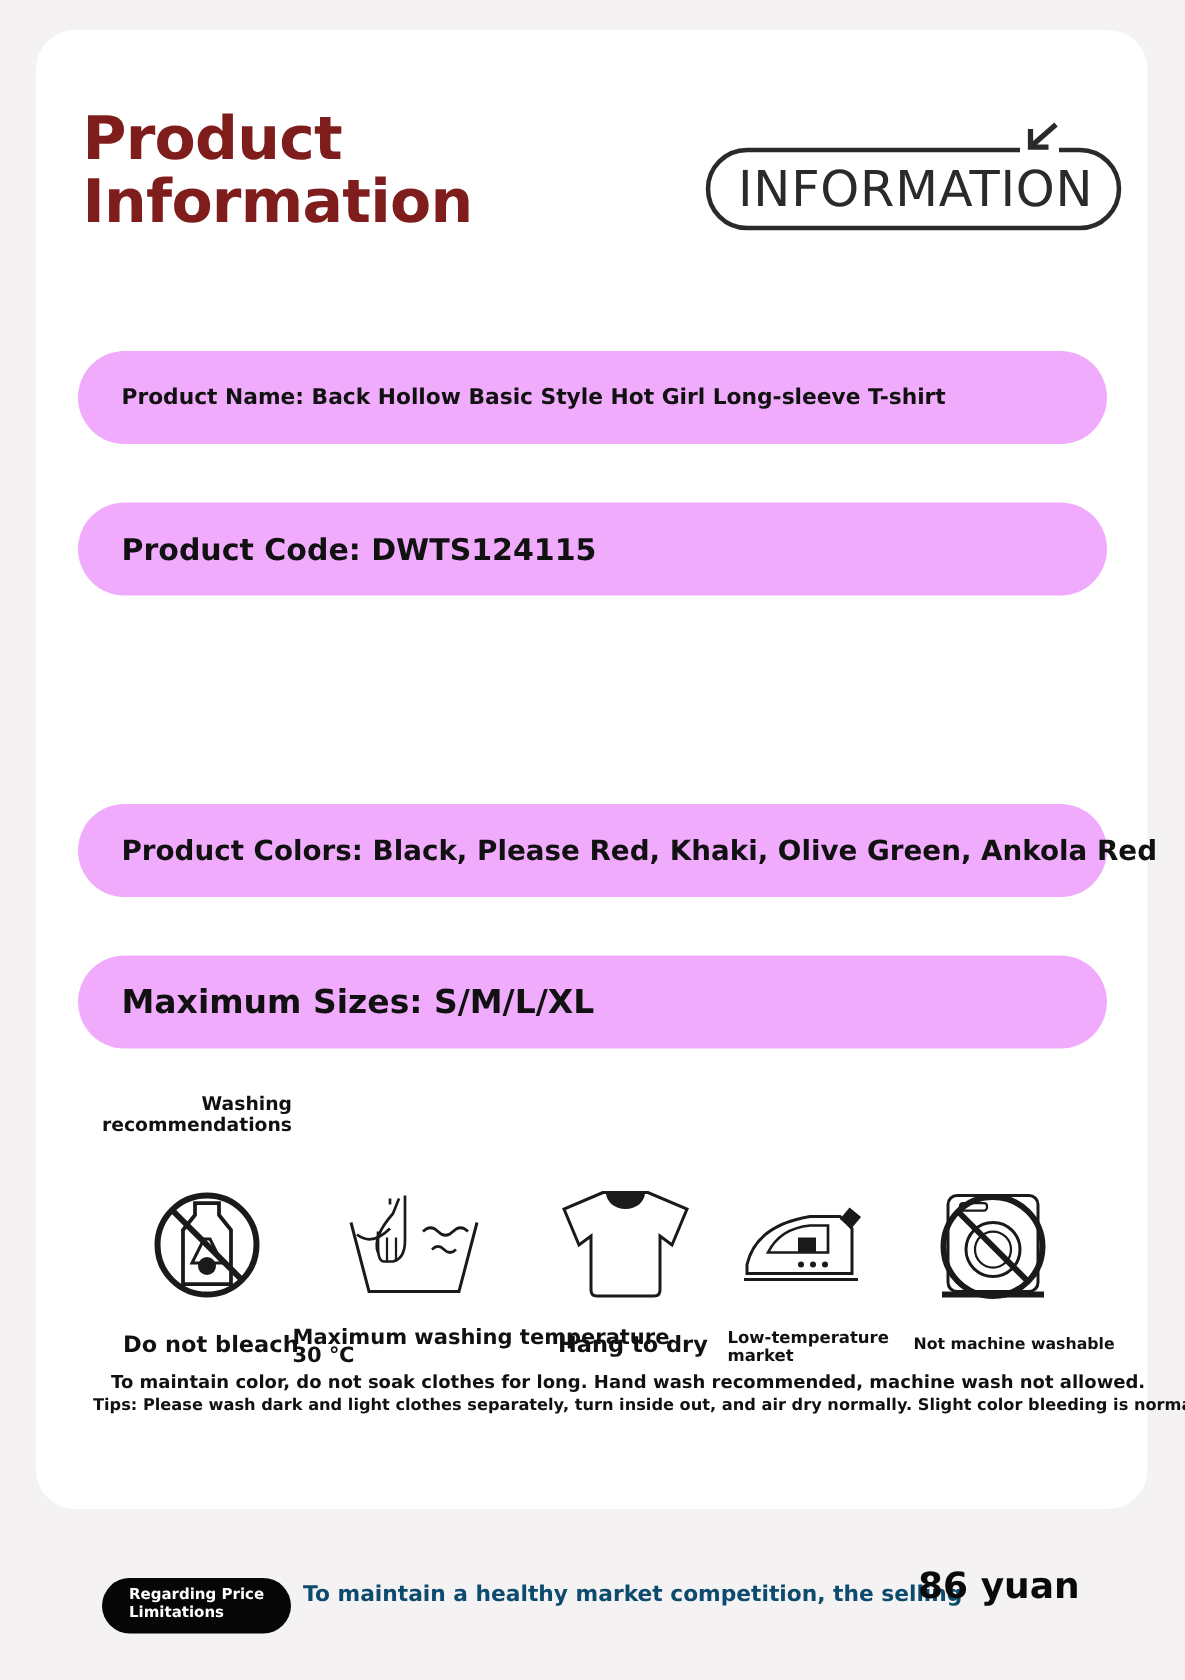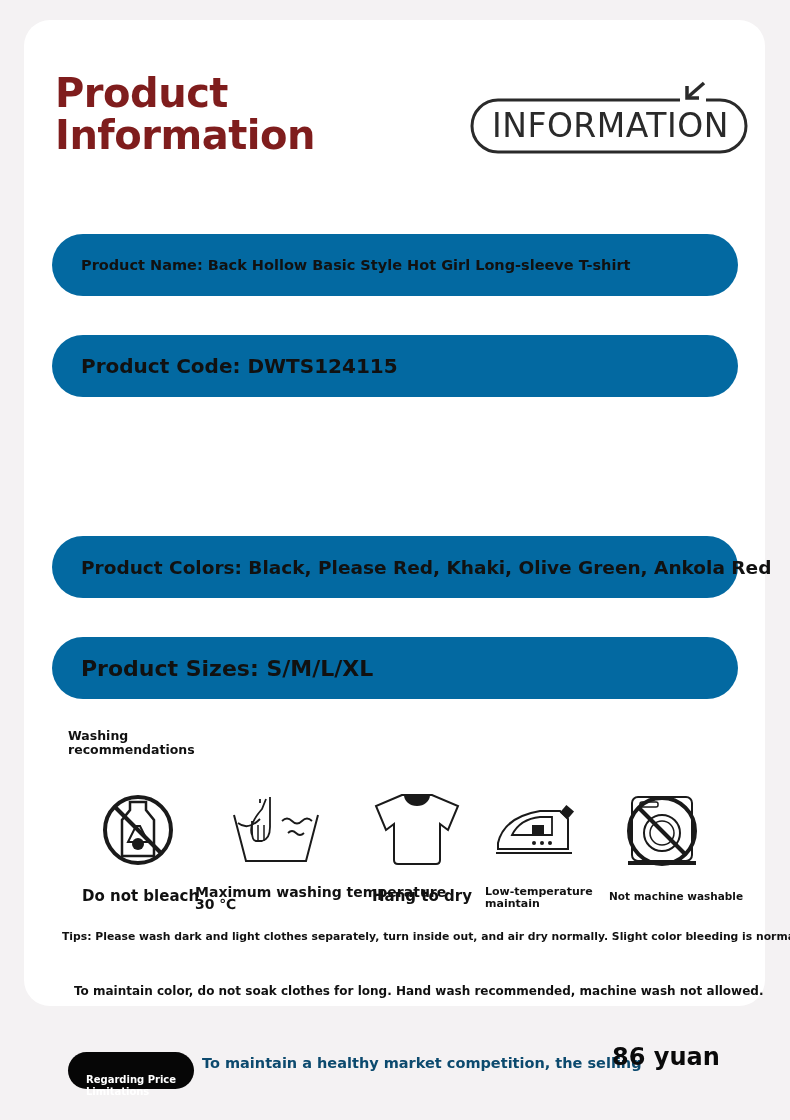--- a/index.html
+++ b/index.html
@@ -16,37 +16,37 @@
     font-weight: bold; font-size: 40px; line-height: 42px; letter-spacing: -0.5px; color: #7f1d1d;
   }
   .title span { display: block; }
   .info-badge { position: absolute; left: 444px; top: 58px; width: 282px; height: 80px; }
   .info-badge svg { position: absolute; left: 0; top: 0; }
   .info-badge .info-text {
     position: absolute; left: 24px; top: 28px; font-family: "DejaVu Sans", sans-serif;
     font-size: 33px; letter-spacing: 0.5px; color: #2a2a2a; font-weight: normal;
   }
   .pill {
-    position: absolute; left: 28px; width: 686px; height: 62px; background: #0369a1;
+    position: absolute; left: 28px; width: 686px; height: 62px; background: #f0abfc;
     border-radius: 31px; display: flex; align-items: center; box-sizing: border-box; padding-left: 29px;
     font-weight: bold; color: #111; white-space: nowrap;
   }
   .pill.sm { font-size: 14.5px; }
   .pill.lg { font-size: 20px; }
   .pill.xl { font-size: 22px; }
   .wash-title {
-    position: absolute; left: 44px; top: 709px; font-size: 12.5px; font-weight: bold; line-height: 14px;
+    position: absolute; left: 44px; top: 709px; font-size: 12.5px; font-weight: bold; line-height: 14px; text-align: right;
   }
   .wash-icon { position: absolute; }
   .wash-label { position: absolute; font-weight: bold; color: #111; line-height: 12px; }
   .tips { position: absolute; font-size: 11.5px; font-weight: bold; white-space: nowrap; }
   .price-badge {
     position: absolute; left: 68px; top: 1052px; width: 126px; height: 37px; background: #060606;
     border-radius: 19px; color: #fff; font-size: 10px; font-weight: bold; line-height: 12px;
-    box-sizing: border-box; padding: 22px 0 0 18px;
+    box-sizing: border-box; padding: 6px 0 0 18px;
   }
   .price-text {
     position: absolute; left: 202px; top: 1054px; font-size: 14.5px; font-weight: bold; line-height: 18px;
     color: #0c4a6e; white-space: nowrap;
   }
   .price-value {
     position: absolute; left: 612px; top: 1043px; font-size: 24px; font-weight: bold; color: #0a0a0a;
   }
 </style>
 </head>
@@ -66,21 +66,21 @@
         <line x1="236" y1="5" x2="220" y2="19" stroke="#2a2a2a" stroke-width="3.5"></line>
         <polyline points="219,8 219,20 231,20" fill="none" stroke="#2a2a2a" stroke-width="3.5"></polyline>
       </g>
     </svg>
     <span class="info-text">INFORMATION</span>
   </div>
 
   <div class="pill sm" style="top:214px">Product Name: Back Hollow Basic Style Hot Girl Long-sleeve T-shirt</div>
   <div class="pill lg" style="top:315px">Product Code: DWTS124115</div>
   <div class="pill lg" style="top:516px; font-size:18.5px">Product Colors: Black, Please Red, Khaki, Olive Green, Ankola Red</div>
-  <div class="pill xl" style="top:617px">Product Sizes: S/M/L/XL</div>
+  <div class="pill xl" style="top:617px">Maximum Sizes: S/M/L/XL</div>
 
   <div class="wash-title">
     <div>Washing</div>
     <div>recommendations</div>
   </div>
 
   <svg class="wash-icon" style="left:76px; top:772px" width="76" height="76" viewBox="0 0 76 76">
     <path d="M30 10 h16 v8 l8 10 v36 h-32 v-36 l8 -10 z" fill="none" stroke="#1a1a1a" stroke-width="2.5"></path>
     <path d="M28 50 l8 -16 h4 l8 16 z" fill="none" stroke="#1a1a1a" stroke-width="2"></path>
     <circle cx="38" cy="52" r="6" fill="#1a1a1a"></circle>
@@ -113,36 +113,36 @@
     <path d="M18 32 q8 -16 28 -18 h12 v18 Z" fill="none" stroke="#1a1a1a" stroke-width="1.8"></path>
     <rect x="38" y="22" width="12" height="10" fill="#1a1a1a"></rect>
     <rect x="68" y="4" width="10" height="10" transform="rotate(40 73 9)" fill="#1a1a1a"></rect>
     <circle cx="40" cy="40" r="2" fill="#1a1a1a"></circle>
     <circle cx="48" cy="40" r="2" fill="#1a1a1a"></circle>
     <circle cx="56" cy="40" r="2" fill="#1a1a1a"></circle>
     <line x1="2" y1="50" x2="78" y2="50" stroke="#1a1a1a" stroke-width="2"></line>
   </svg>
   <div class="wash-label" style="left:461px; top:866px; font-size:11px">
     <div>Low-temperature</div>
-    <div>maintain</div>
+    <div>market</div>
   </div>
 
   <svg class="wash-icon" style="left:600px; top:773px" width="76" height="76" viewBox="0 0 76 76">
     <rect x="8" y="4" width="60" height="64" rx="6" fill="none" stroke="#1a1a1a" stroke-width="2"></rect>
     <rect x="16" y="9" width="18" height="5" rx="2" fill="none" stroke="#1a1a1a" stroke-width="1.5"></rect>
     <circle cx="38" cy="40" r="18" fill="none" stroke="#1a1a1a" stroke-width="2"></circle>
     <circle cx="38" cy="40" r="12" fill="none" stroke="#1a1a1a" stroke-width="1.5"></circle>
     <rect x="4" y="68" width="68" height="4" fill="#1a1a1a"></rect>
     <circle cx="38" cy="38" r="33" fill="none" stroke="#1a1a1a" stroke-width="4"></circle>
     <line x1="15" y1="15" x2="61" y2="61" stroke="#1a1a1a" stroke-width="4"></line>
   </svg>
   <div class="wash-label" style="left:585px; top:870px; font-size:10.5px">Not machine washable</div>
 
   <div class="tips" style="left:38px; top:910px; font-size:10.8px">Tips: Please wash dark and light clothes separately, turn inside out, and air dry normally. Slight color bleeding is normal.</div>
-  <div class="tips" style="left:50px; top:964px; font-size:12px">To maintain color, do not soak clothes for long. Hand wash recommended, machine wash not allowed.</div>
+  <div class="tips" style="left:50px; top:894px; font-size:12px">To maintain color, do not soak clothes for long. Hand wash recommended, machine wash not allowed.</div>
 </div>
 
 <div class="price-badge">
   <div>Regarding Price</div>
   <div>Limitations</div>
 </div>
 <div class="price-text">
   <div>To maintain a healthy market competition, the selling</div>
 </div>
 <div class="price-value">86 yuan</div>

